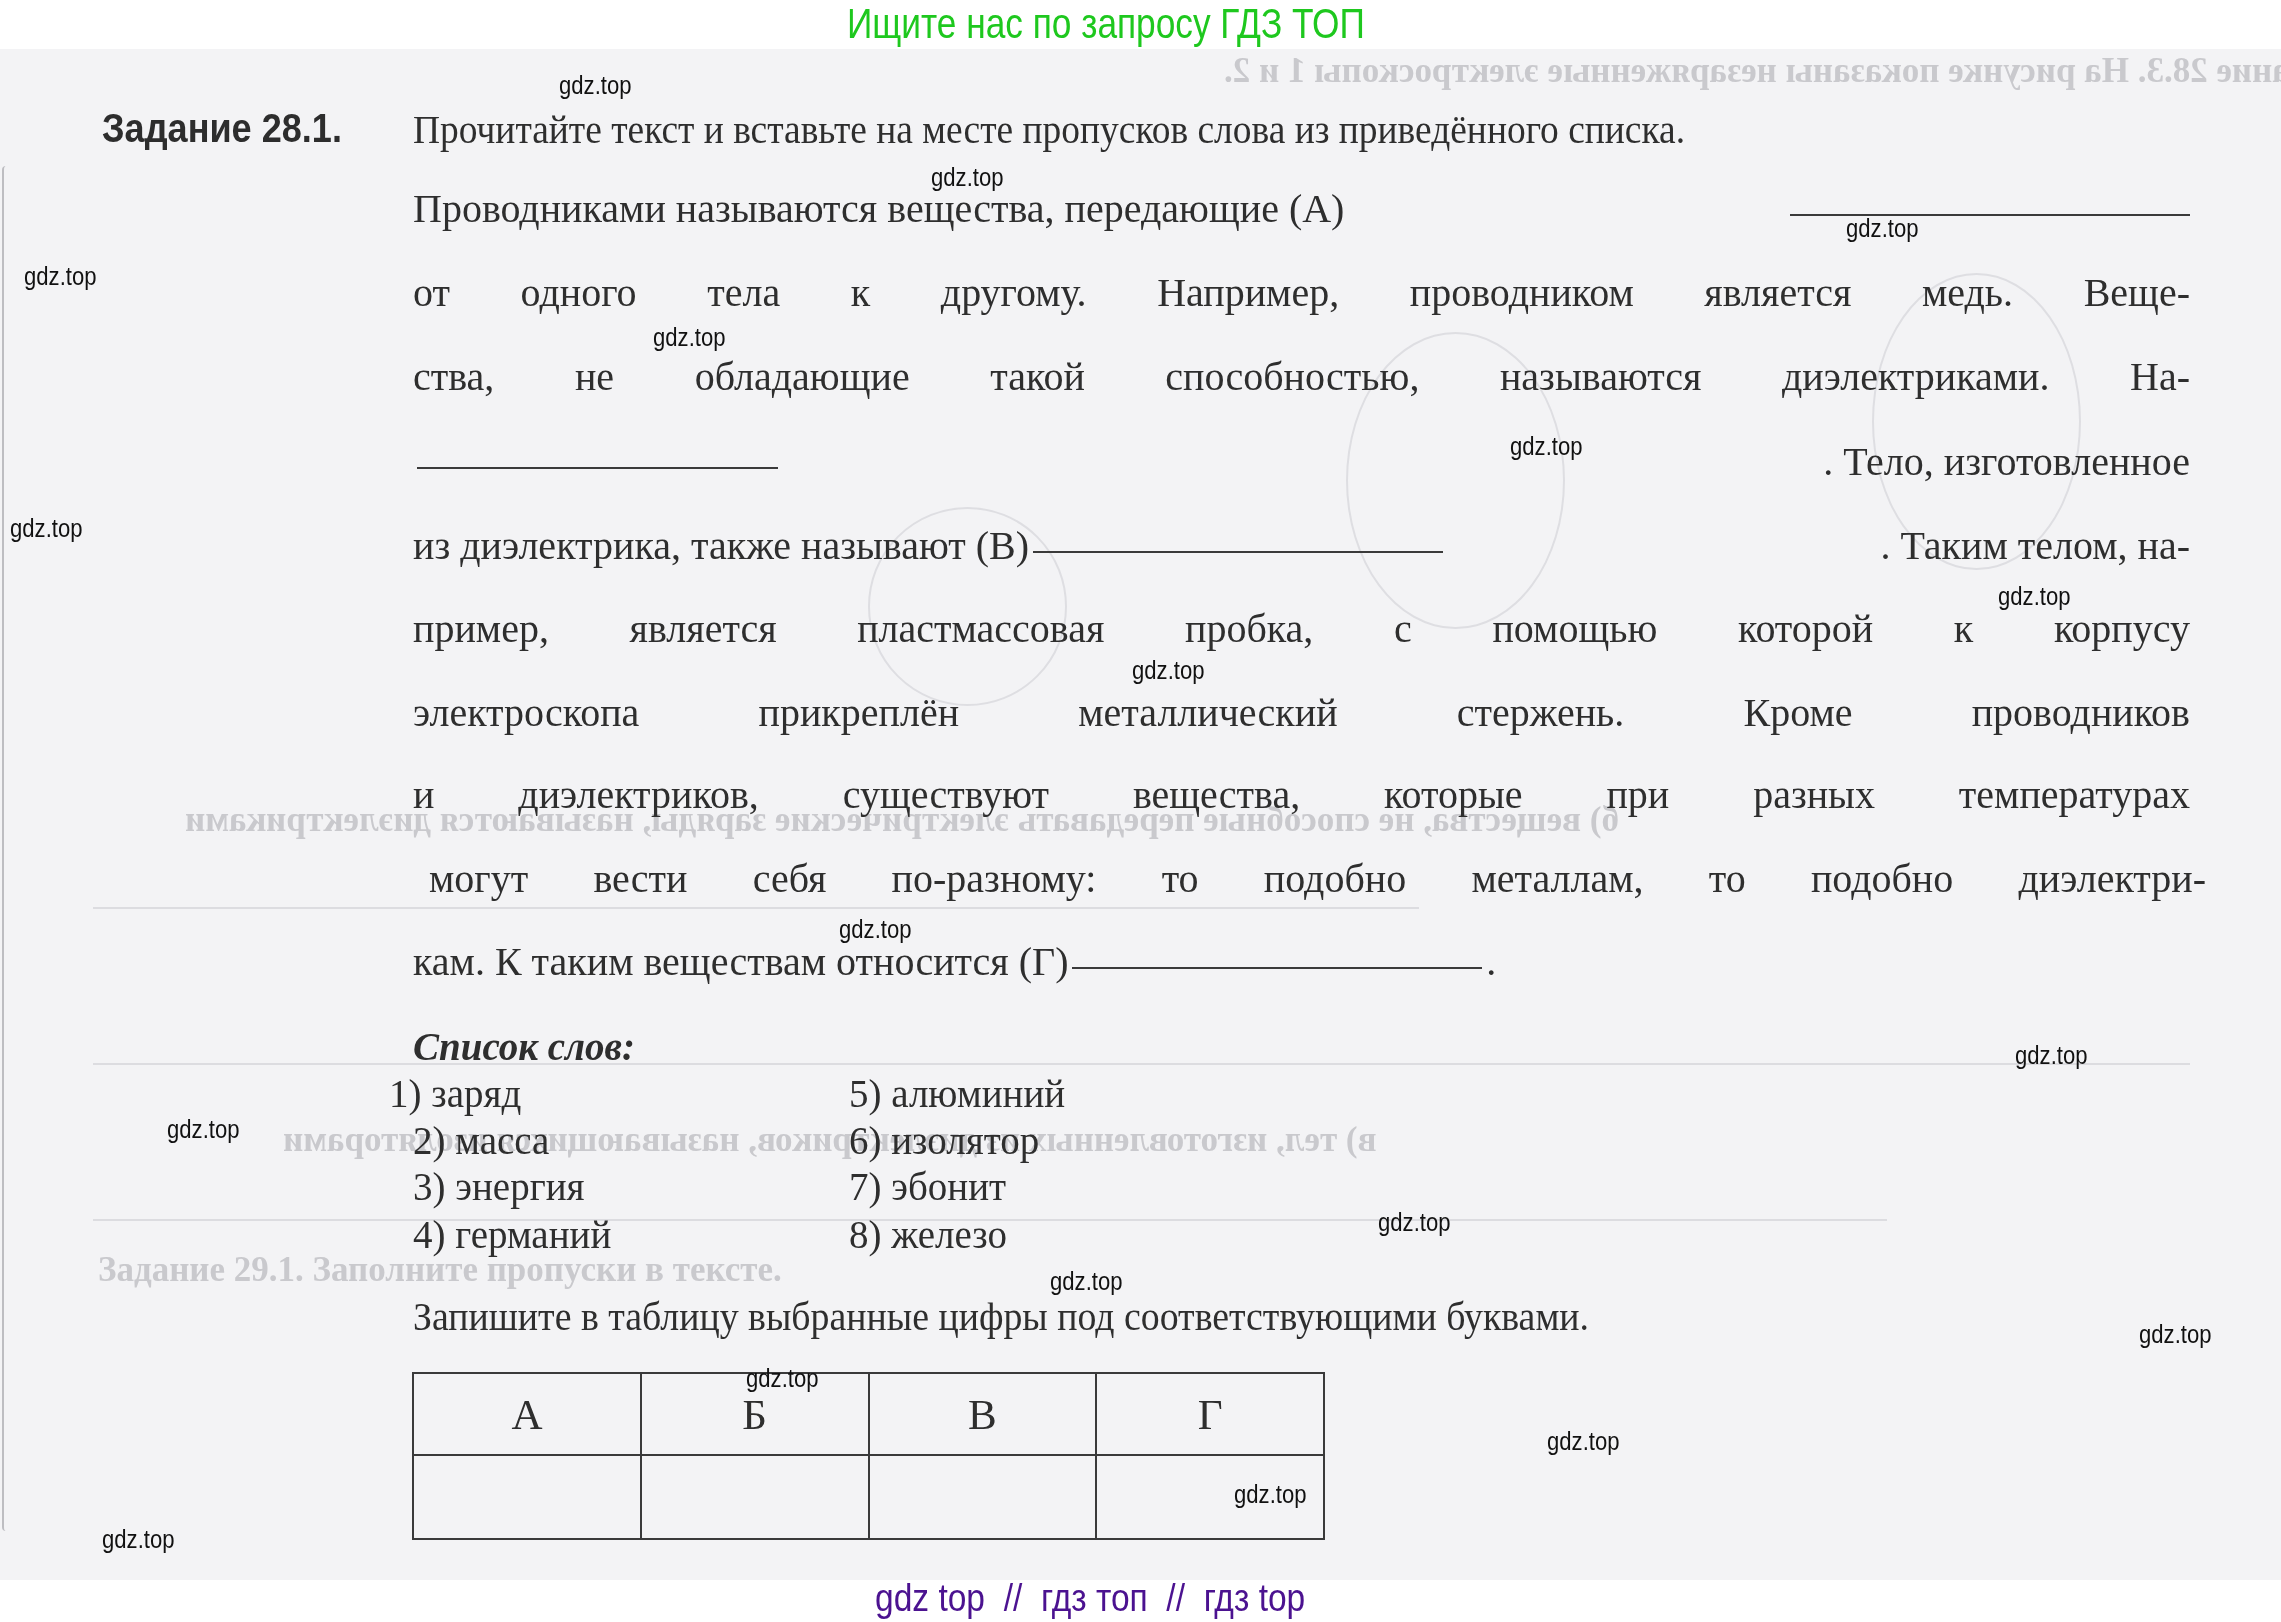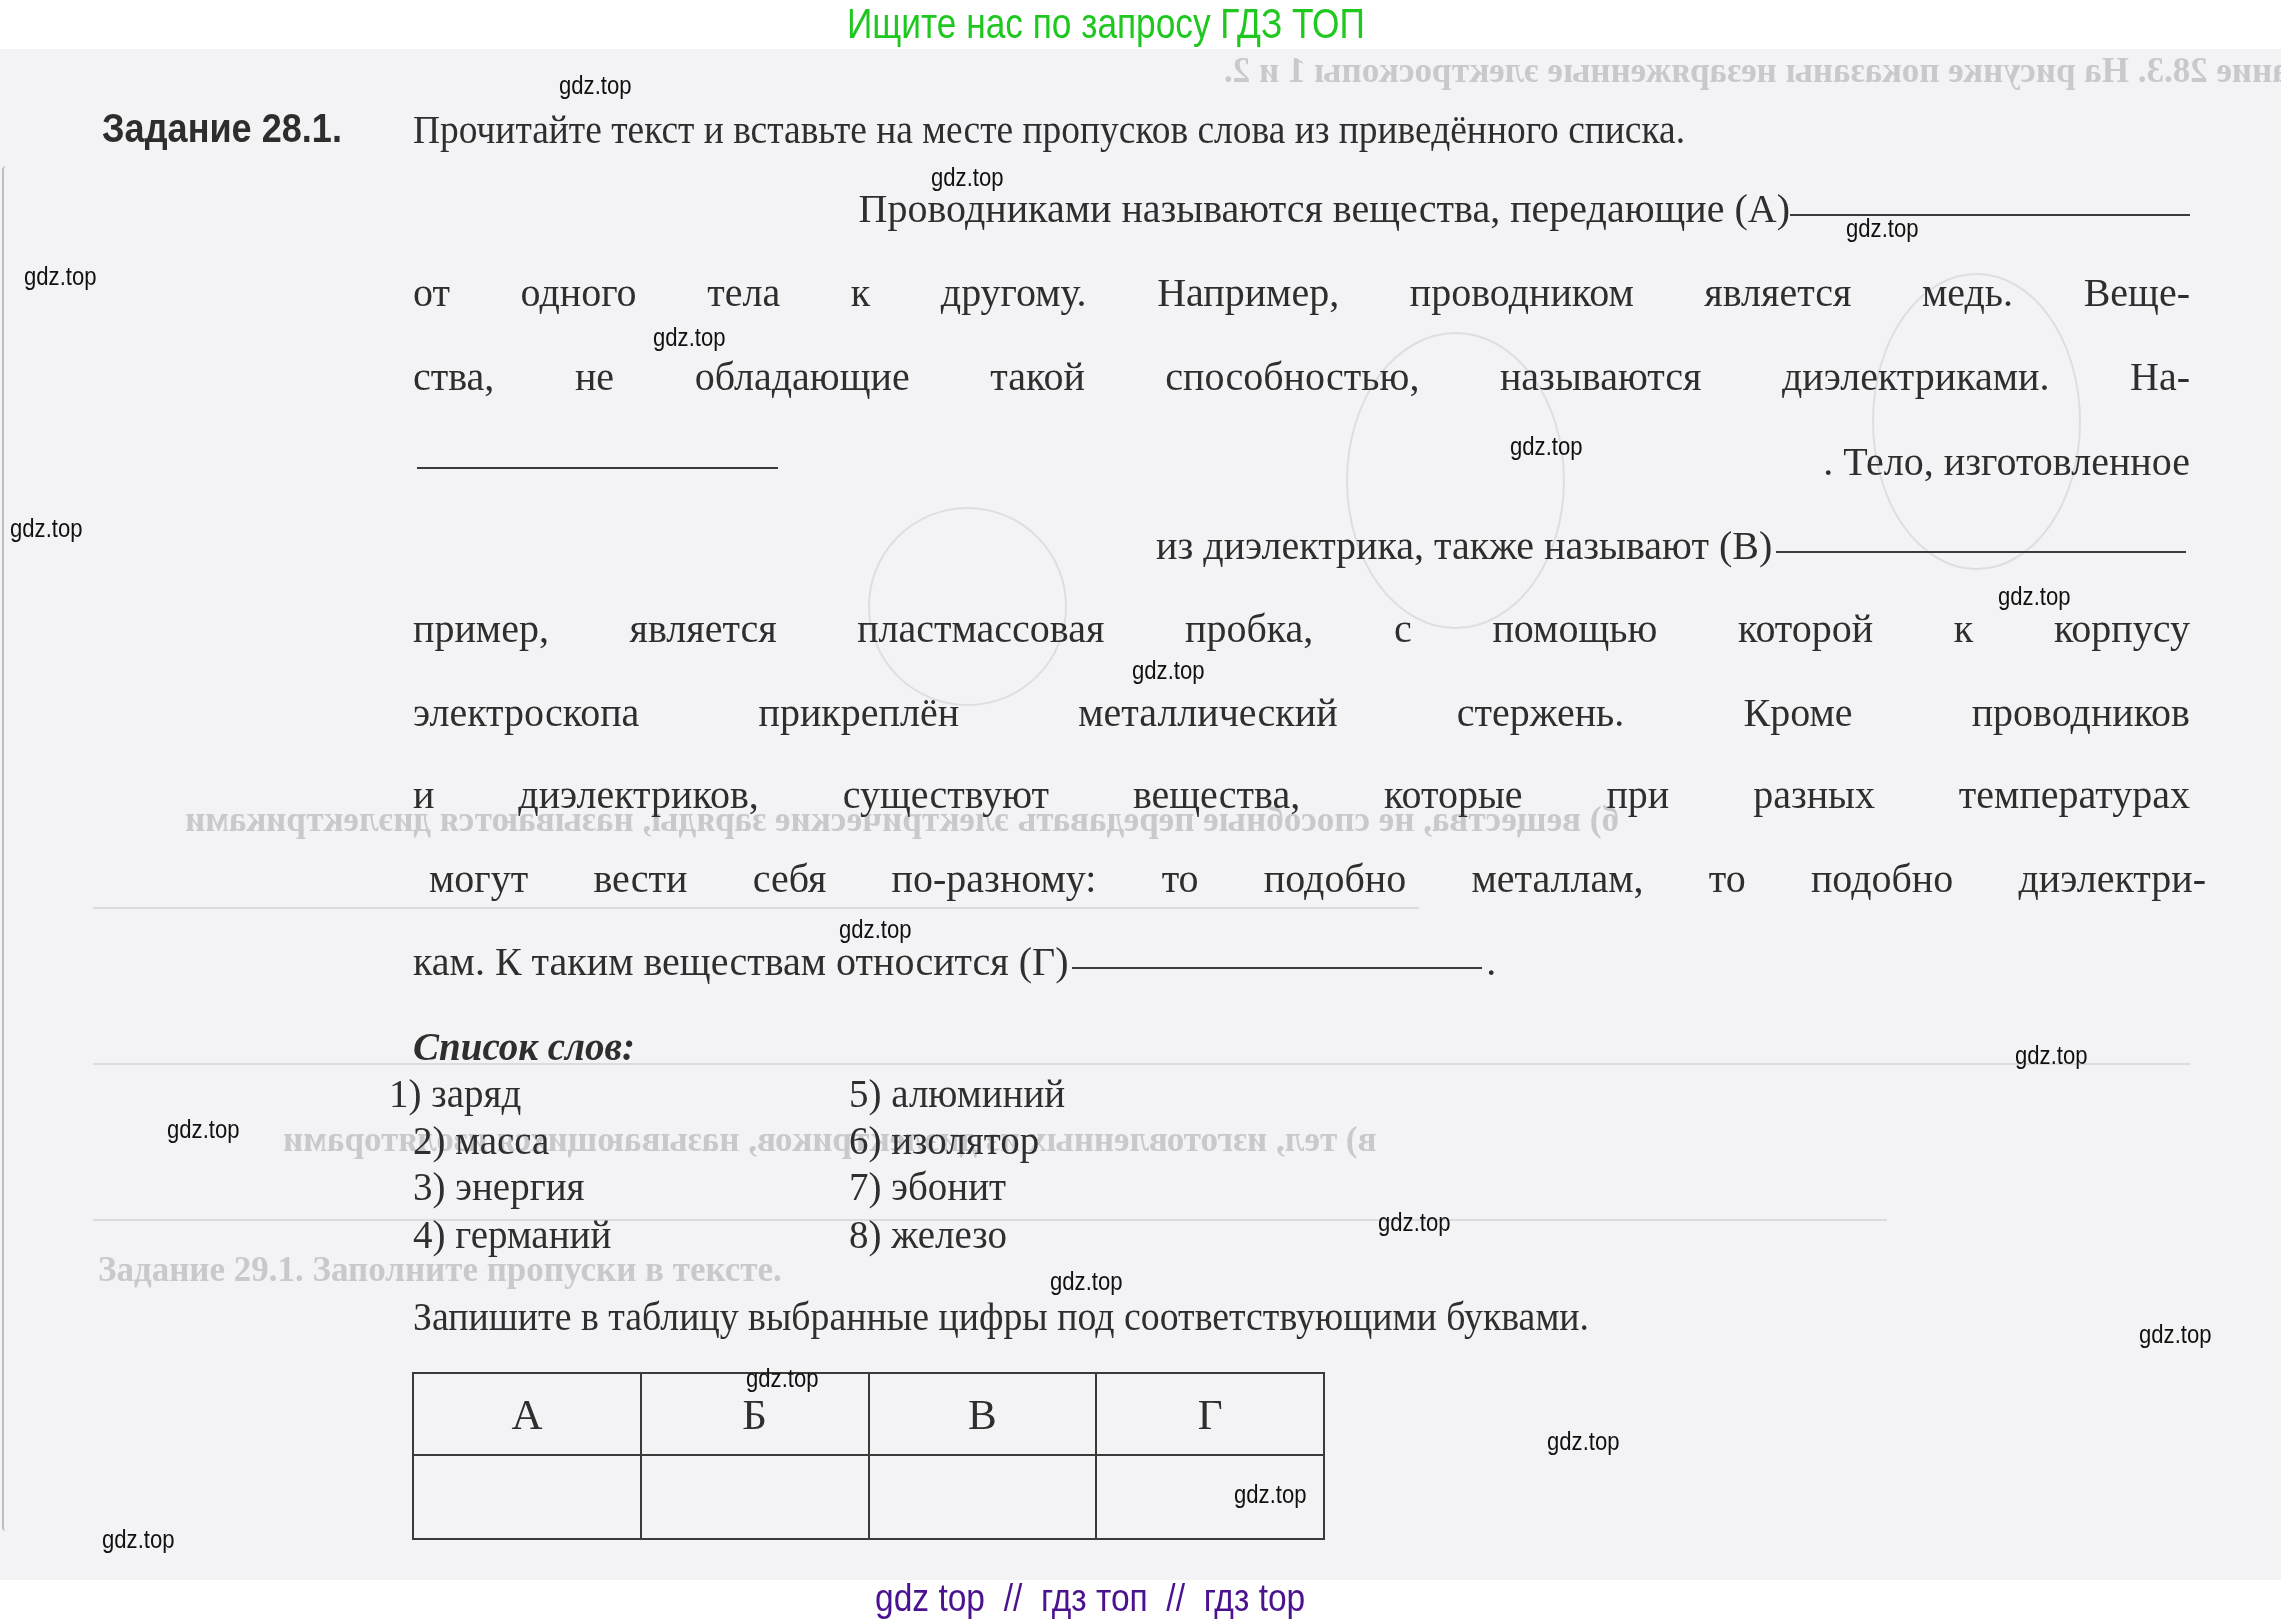--- a/index.html
+++ b/index.html
@@ -42,21 +42,21 @@
     transform: scaleX(0.88); transform-origin: left top;
   }
   .instruction {
     position: absolute; left: 413px; top: 107px;
     font-size: 39px; color: #2e2e2e; white-space: nowrap;
     transform: scaleX(0.96); transform-origin: left top;
   }
   .body-line {
     position: absolute; left: 413px; width: 1777px;
     font-size: 40px; line-height: 47px; color: #2e2e2e; white-space: nowrap;
-    display: flex; justify-content: flex-end;
+    display: flex; justify-content: space-between;
   }
   .body-line .w { display: inline-block; }
   .blank {
     display: inline-block; border-bottom: 2.9px solid #3a3a3a;
     height: 29px; vertical-align: baseline;
   }
   .list-title {
     position: absolute; left: 413px; top: 1024px;
     font-size: 39px; font-weight: bold; font-style: italic; color: #2e2e2e;
   }
@@ -128,20 +128,21 @@
 <div class="body-line" style="top:353px;">
   <span class="w" style="width:100%;text-align:justify;text-align-last:justify;">ства, не обладающие такой способностью, называются диэлектриками. На-</span>
 </div>
 <div class="body-line" style="top:438px;">
   <span class="blank" style="width:361px;margin:0 3.9px;"></span>
   <span style="flex:1;text-align:right;">. Тело, изготовленное</span>
 </div>
 <div class="body-line" style="top:522px;">
   <span>из диэлектрика, также называют (В)</span>
   <span class="blank" style="width:410px;margin:0 3.9px;"></span>
+  <span style="flex:1;text-align:right;">. Таким телом, на-</span>
 </div>
 <div class="body-line" style="top:605px;">
   <span class="w" style="width:100%;text-align:justify;text-align-last:justify;">пример, является пластмассовая пробка, с помощью которой к корпусу</span>
 </div>
 <div class="body-line" style="top:689px;">
   <span class="w" style="width:100%;text-align:justify;text-align-last:justify;">электроскопа прикреплён металлический стержень. Кроме проводников</span>
 </div>
 <div class="body-line" style="top:771px;">
   <span class="w" style="width:100%;text-align:justify;text-align-last:justify;">и диэлектриков, существуют вещества, которые при разных температурах</span>
 </div>

